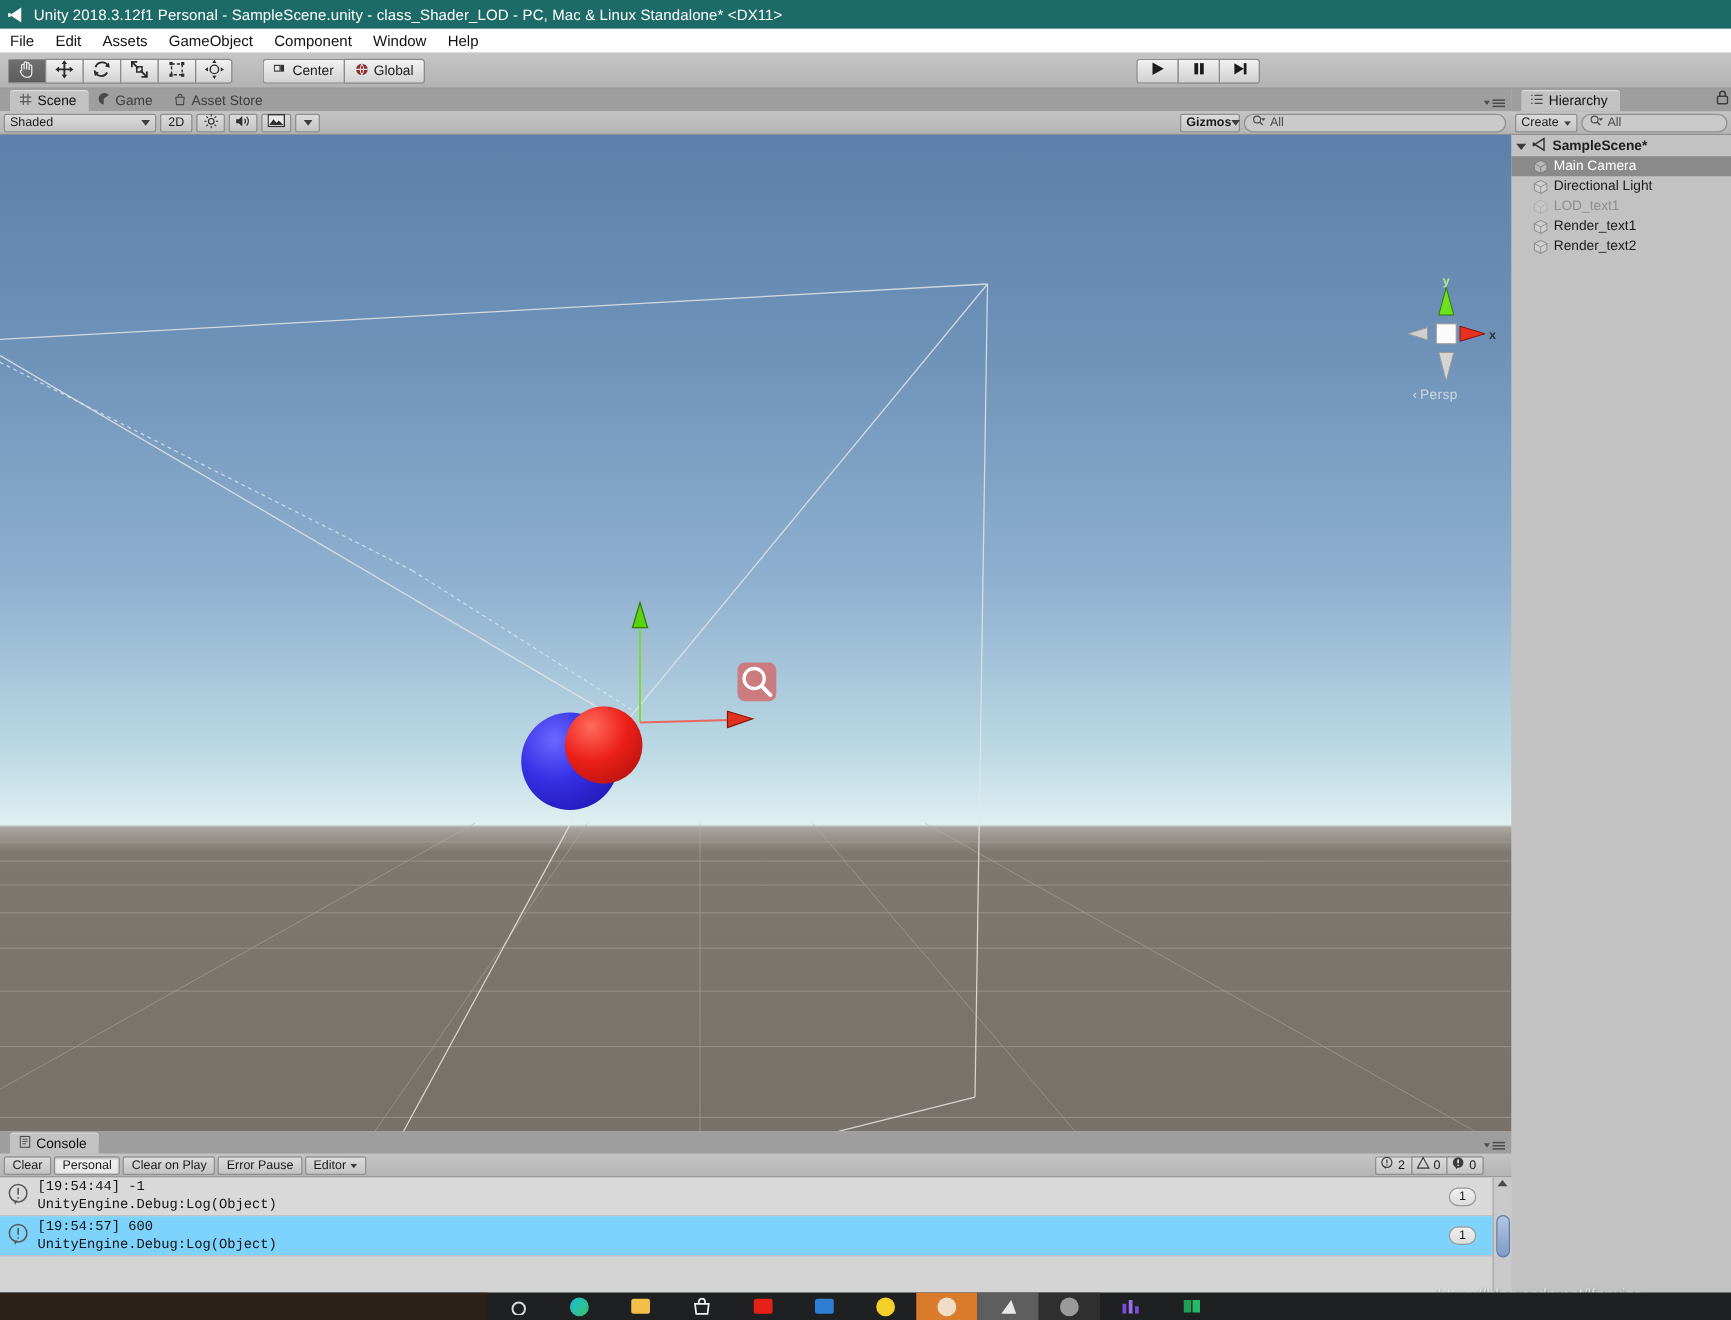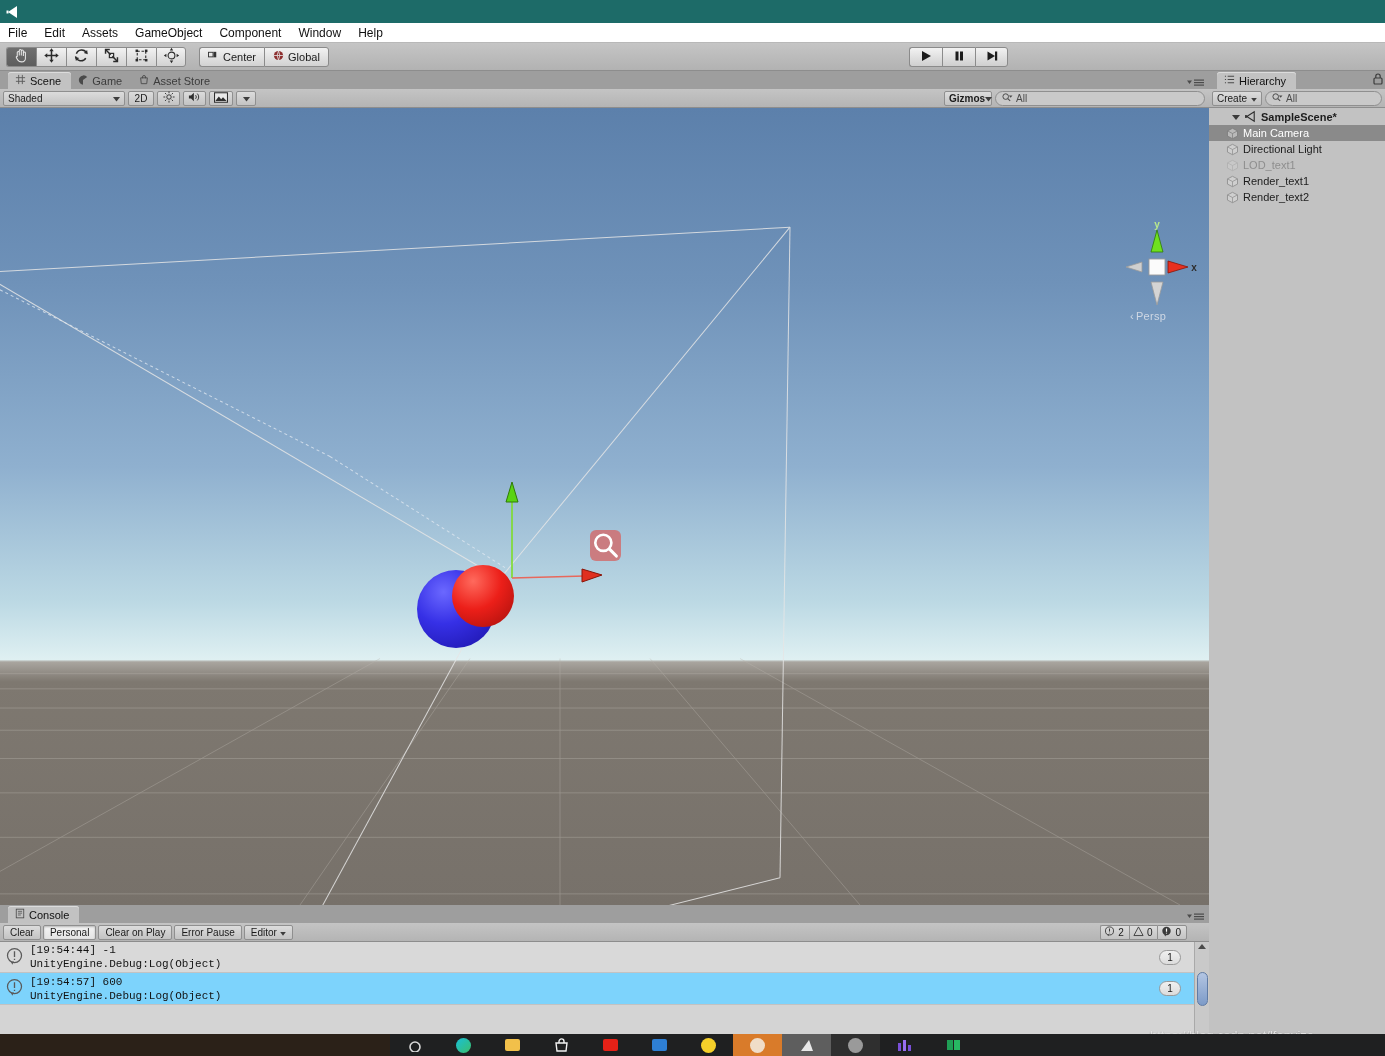--- a/index.html
+++ b/index.html
@@ -35,21 +35,21 @@
   .tbtn{
     width:30px; background:linear-gradient(#f2f2f2,#d2d2d2);
     border:1px solid #8b8b8b; border-right:none;
     display:flex; align-items:center; justify-content:center;
     position:relative;
   }
   .tbtn:last-child{border-right:1px solid #8b8b8b;}
   .tbtn.first{border-radius:3px 0 0 3px;}
   .tbtn.last{border-radius:0 3px 3px 0;}
   .tbtn.active{background:linear-gradient(#6f6f6f,#5d5d5d);}
-  .pivot-group{display:flex;height:20px;margin-left:13px;}
+  .pivot-group{display:flex;height:20px;margin-left:24px;}
   .pbtn{
     background:linear-gradient(#f2f2f2,#d2d2d2); border:1px solid #8b8b8b;
     border-right:none; padding:0 8px; display:flex; align-items:center;
     gap:4px; font-size:11px; color:#1a1a1a;
   }
   .pbtn:first-child{border-radius:3px 0 0 3px;}
   .pbtn:last-child{border-right:1px solid #8b8b8b;border-radius:0 3px 3px 0;}
   #playgroup{position:absolute;left:909px;display:flex;height:20px;}
   .playbtn{
     width:33px;background:linear-gradient(#f2f2f2,#cfcfcf);
@@ -228,20 +228,21 @@
 </head>
 <body>
 
 <div id="titlebar">
   <span class="unity-logo">
     <svg viewBox="0 0 14 14" width="14" height="14">
       <polygon points="11,1 11,13 2,7" fill="#ffffff"></polygon>
       <rect x="0.5" y="5.5" width="2" height="3" fill="#ffffff"></rect>
     </svg>
   </span>
+  <span>Unity 2018.3.12f1 Personal - SampleScene.unity - class_Shader_LOD - PC, Mac &amp; Linux Standalone* &lt;DX11&gt;</span>
 </div>
 
 <div id="menubar">
   <span class="mi">File</span>
   <span class="mi">Edit</span>
   <span class="mi">Assets</span>
   <span class="mi">GameObject</span>
   <span class="mi">Component</span>
   <span class="mi">Window</span>
   <span class="mi">Help</span>
@@ -738,21 +739,21 @@
             <circle cx="4" cy="4" r="3.1" fill="none" stroke="#4a4a4a" stroke-width="1.1"></circle>
             <path d="M6.3 6.3 L9 8.8" stroke="#4a4a4a" stroke-width="1.2"></path>
             <polygon points="7.5,2.8 11.5,2.8 9.5,5.3" fill="#4a4a4a"></polygon>
           </svg>
         </span>
         <span>All</span>
       </div>
     </div>
 
     <div id="hiertree">
-      <div class="hrow" style="font-weight:bold;margin-left:19px;">
+      <div class="hrow" style="font-weight:bold;">
         <span class="tri down"></span>
         <span>
           <svg width="13" height="13" viewBox="0 0 14 14">
             <polygon points="11,2 11,12 3,7" fill="none" stroke="#2e2e2e" stroke-width="1.2"></polygon>
             <rect x="1.2" y="5.4" width="1.8" height="3.2" fill="#2e2e2e"></rect>
           </svg>
         </span>
         <span>SampleScene*</span>
       </div>
 

